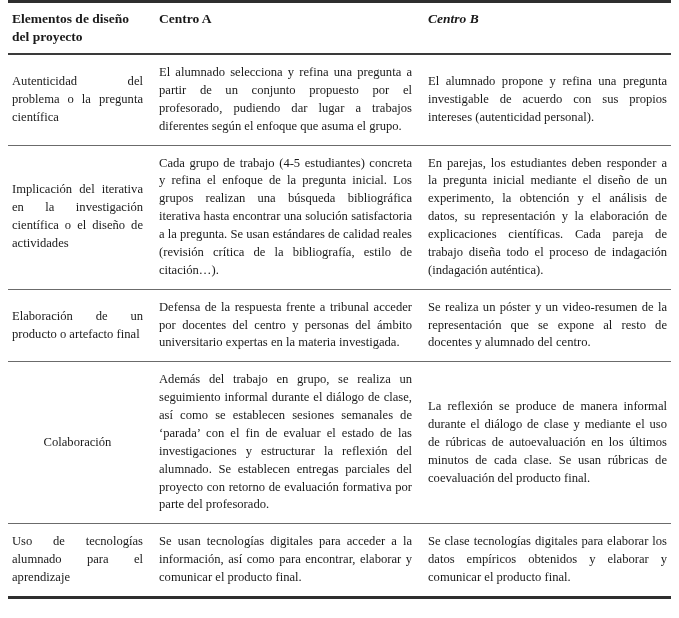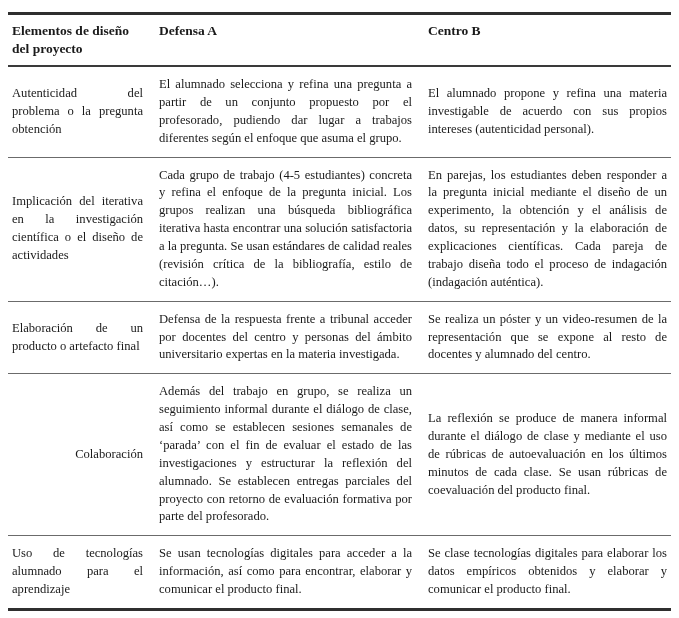--- a/index.html
+++ b/index.html
@@ -11,21 +11,21 @@
     width: 679px;
     height: 618px;
     font-family: "Liberation Serif", "DejaVu Serif", serif;
     color: #1a1a1a;
     overflow: hidden;
   }
   .table-wrap {
     width: 679px;
     height: 542px;
     box-sizing: border-box;
-    padding: 12px 8px;
+    padding: 0 8px;
   }
   table.comparison {
     width: 663px;
     border-collapse: collapse;
     table-layout: fixed;
     border-top: 3px solid #2f2f2f;
     border-bottom: 3px solid #2f2f2f;
   }
   col.c-dim  { width: 145px; }
   col.c-a    { width: 267px; }
@@ -34,21 +34,21 @@
   thead th {
     font-weight: bold;
     font-size: 13.5px;
     line-height: 1.30;
     text-align: left;
     vertical-align: top;
     padding: 7px 6px 8px 4px;
     border-bottom: 2px solid #3a3a3a;
   }
   thead th.h-a { padding-left: 6px; }
-  thead th.h-b { padding-left: 8px; }
+  thead th.h-b { padding-left: 8px; font-style: italic; }
 
   tbody td {
     font-size: 12.6px;
     line-height: 1.42;
     vertical-align: middle;
     padding: 9px 6px 9px 4px;
     border-top: 1px solid #6b6b6b;
     text-align: justify;
     text-justify: inter-word;
     hyphens: none;
@@ -60,45 +60,45 @@
   }
   tbody td.cell-a {
     padding-left: 6px;
     padding-right: 8px;
   }
   tbody td.cell-b {
     padding-left: 8px;
     padding-right: 4px;
   }
   tbody td.nojust, tbody td.nojust p {
-    text-align: right;
+    text-align: center;
   }
 </style>
 </head>
 <body>
 
 <div class="table-wrap">
   <table class="comparison">
     <colgroup>
       <col class="c-dim">
       <col class="c-a">
       <col class="c-b">
     </colgroup>
     <thead>
       <tr>
         <th class="h-dim">Elementos de diseño del proyecto</th>
-        <th class="h-a">Defensa A</th>
+        <th class="h-a">Centro A</th>
         <th class="h-b">Centro B</th>
       </tr>
     </thead>
     <tbody>
       <tr>
-        <td class="dim">Autenticidad del problema o la pregunta obtención</td>
+        <td class="dim">Autenticidad del problema o la pregunta científica</td>
         <td class="cell-a">El alumnado selecciona y refina una pregunta a partir de un conjunto propuesto por el profesorado, pudiendo dar lugar a trabajos diferentes según el enfoque que asuma el grupo.</td>
-        <td class="cell-b">El alumnado propone y refina una materia investigable de acuerdo con sus propios intereses (autenticidad personal).</td>
+        <td class="cell-b">El alumnado propone y refina una pregunta investigable de acuerdo con sus propios intereses (autenticidad personal).</td>
       </tr>
       <tr>
         <td class="dim">Implicación del iterativa en la investigación científica o el diseño de actividades</td>
         <td class="cell-a">Cada grupo de trabajo (4-5 estudiantes) concreta y refina el enfoque de la pregunta inicial. Los grupos realizan una búsqueda bibliográfica iterativa hasta encontrar una solución satisfactoria a la pregunta. Se usan estándares de calidad reales (revisión crítica de la bibliografía, estilo de citación…).</td>
         <td class="cell-b">En parejas, los estudiantes deben responder a la pregunta inicial mediante el diseño de un experimento, la obtención y el análisis de datos, su representación y la elaboración de explicaciones científicas. Cada pareja de trabajo diseña todo el proceso de indagación (indagación auténtica).</td>
       </tr>
       <tr>
         <td class="dim">Elaboración de un producto o artefacto final</td>
         <td class="cell-a">Defensa de la respuesta frente a tribunal acceder por docentes del centro y personas del ámbito universitario expertas en la materia investigada.</td>
         <td class="cell-b">Se realiza un póster y un video-resumen de la representación que se expone al resto de docentes y alumnado del centro.</td>

